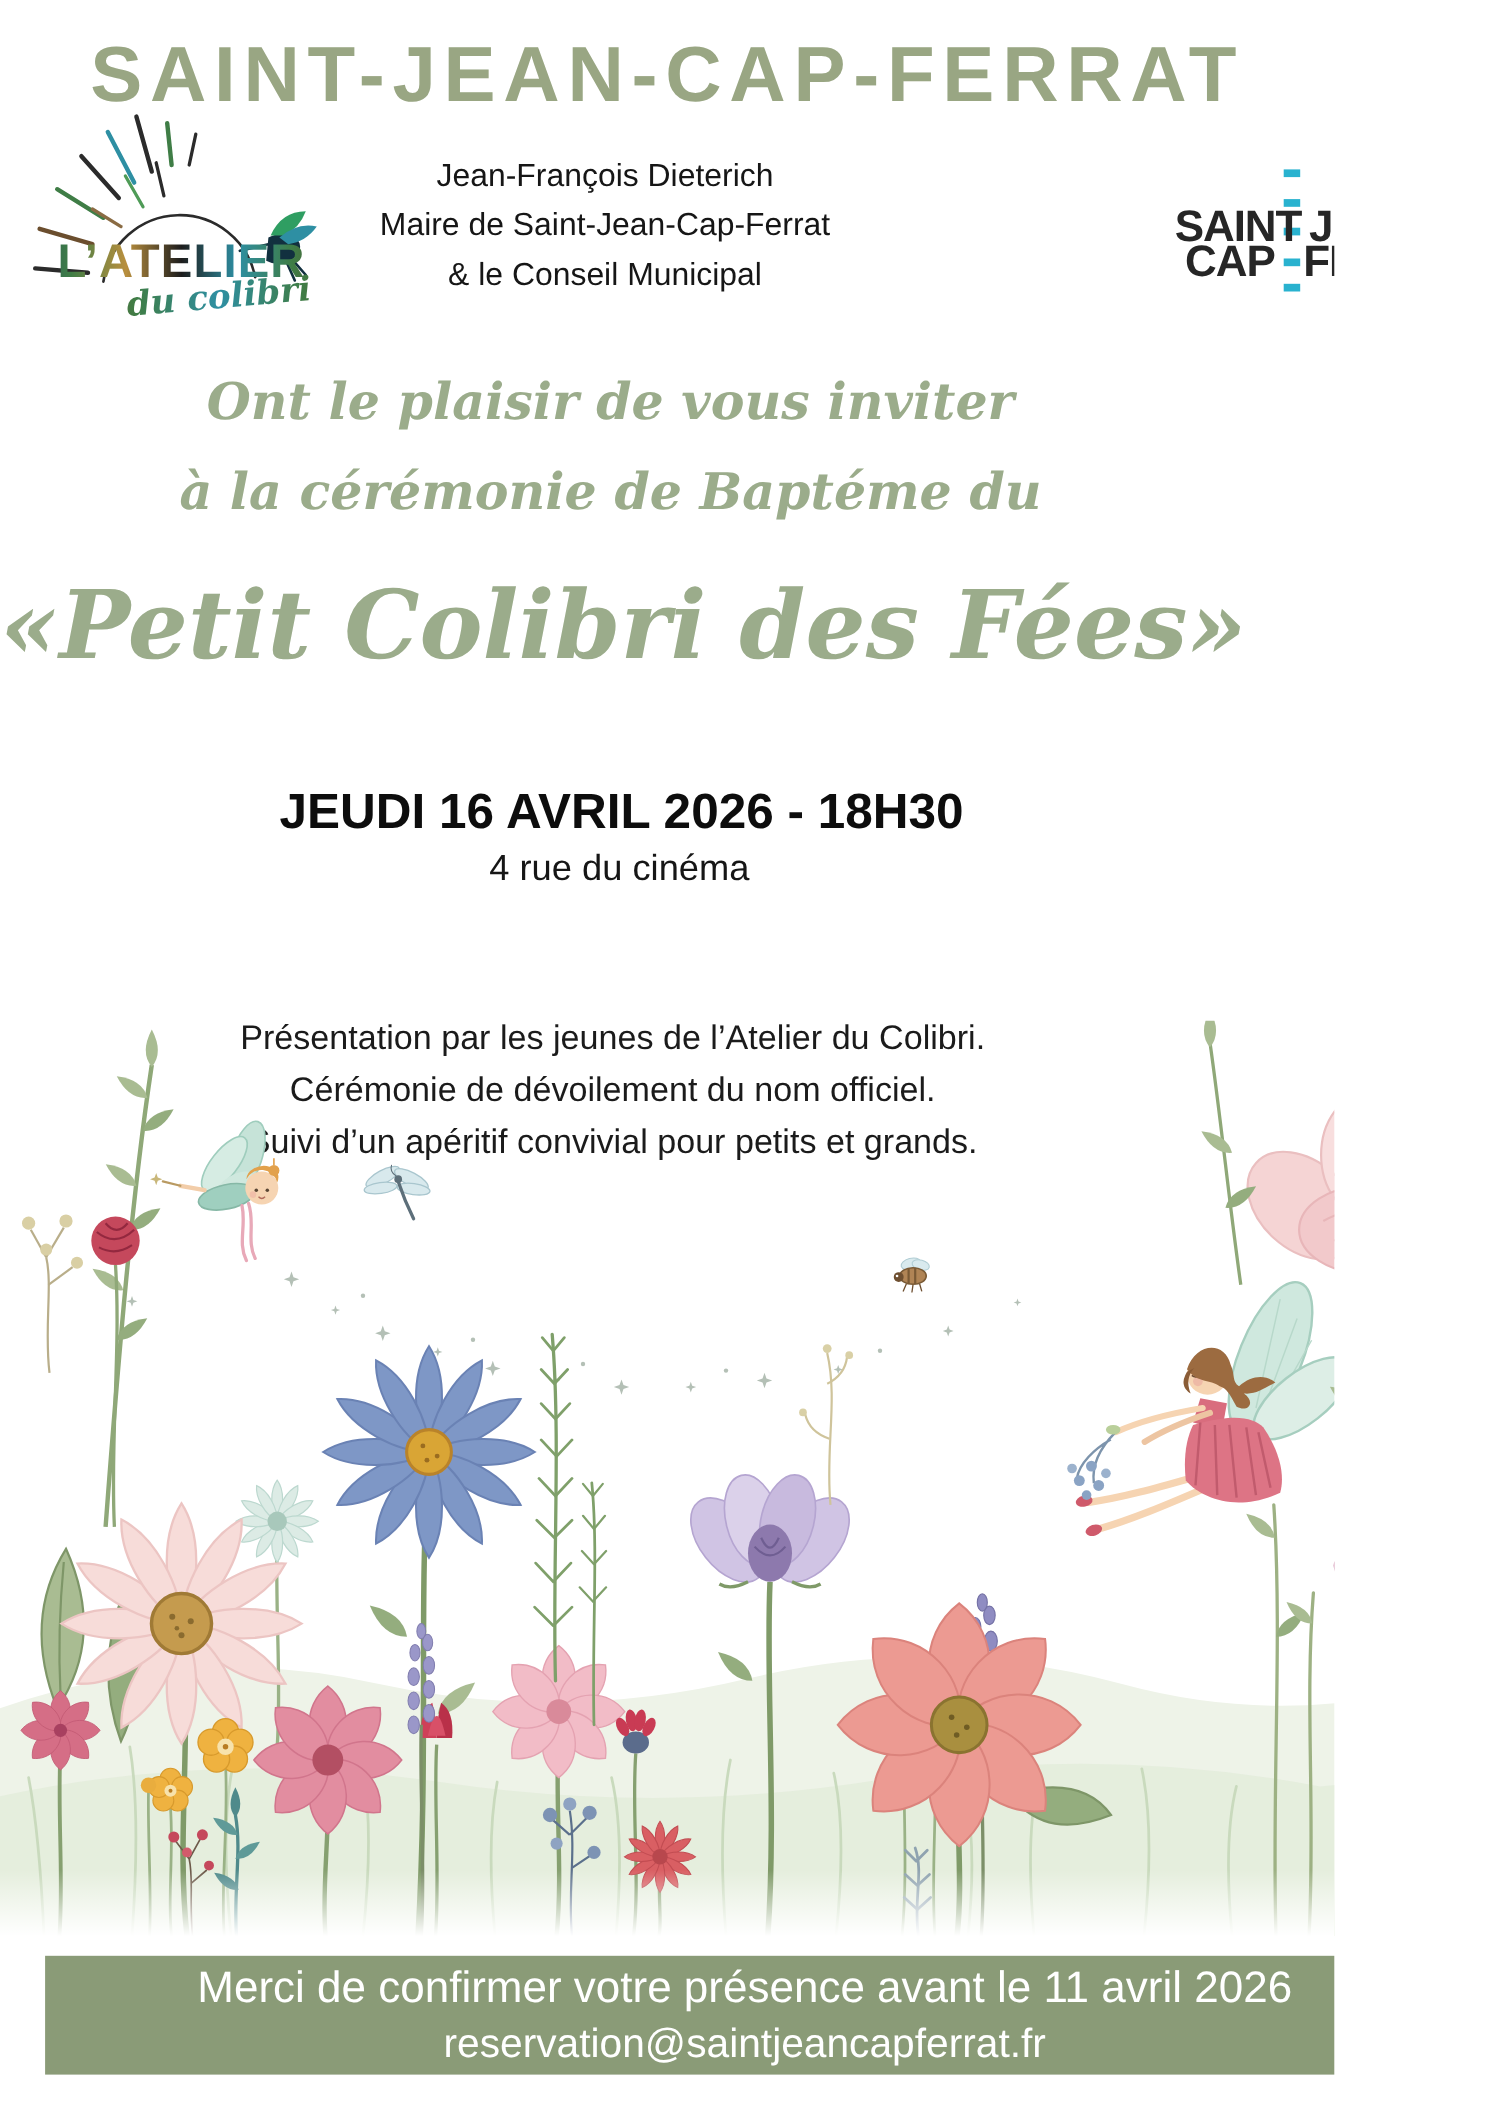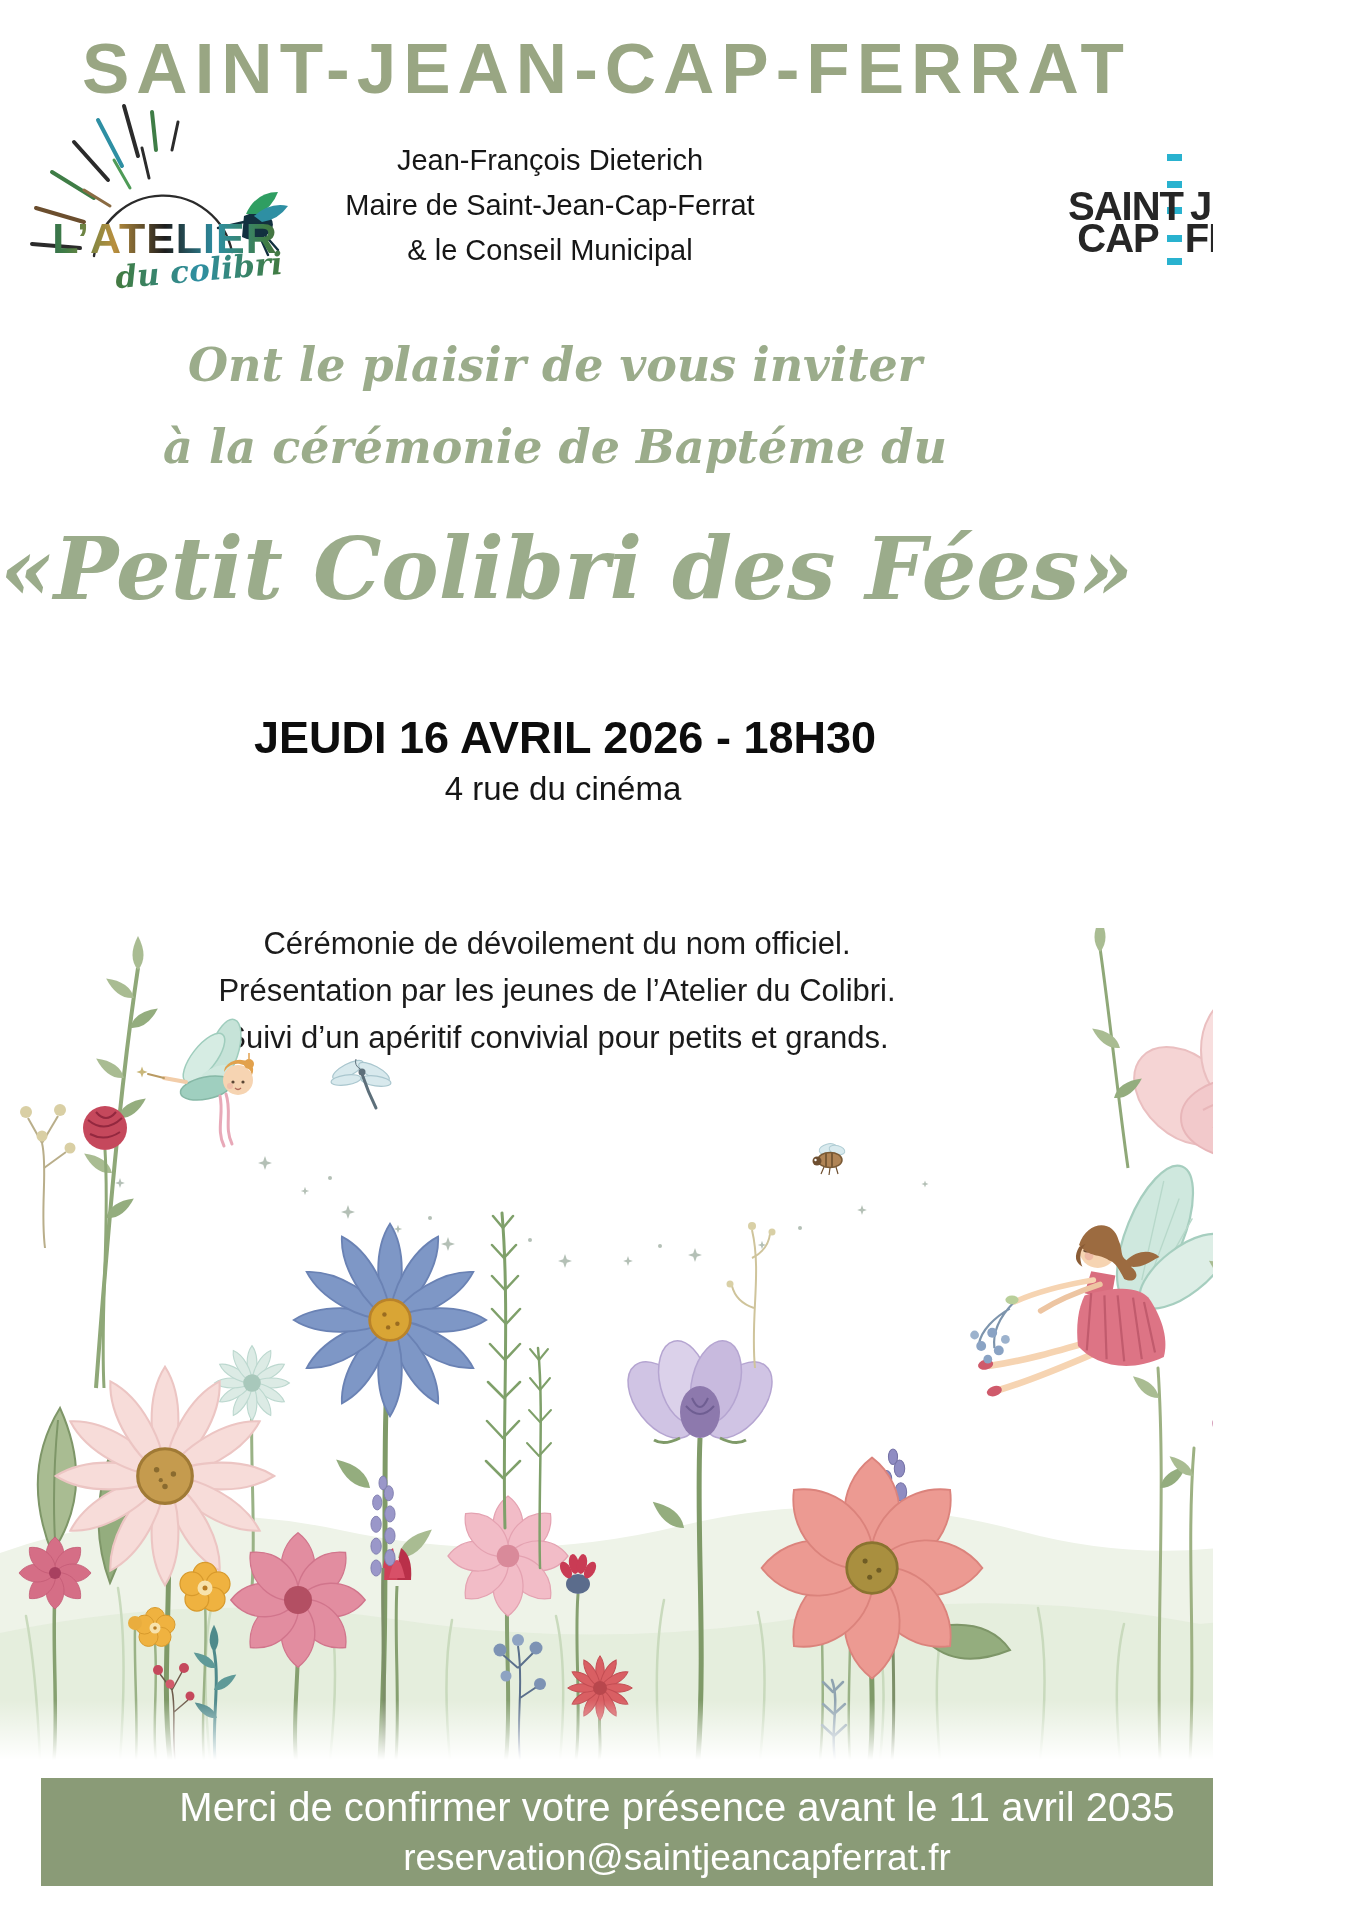--- a/index.html
+++ b/index.html
@@ -122,22 +122,22 @@
   </div>
 
   <div class="script-line s1">Ont le plaisir de vous inviter</div>
   <div class="script-line s2">à la cérémonie de Baptéme du</div>
   <div class="big-script">«Petit Colibri des Fées»</div>
 
   <div class="date-line">JEUDI 16 AVRIL 2026 - 18H30</div>
   <div class="addr">4 rue du cinéma</div>
 
   <div class="prog">
+    <div>Présentation par les jeunes de l’Atelier du Colibri.</div>
     <div>Cérémonie de dévoilement du nom officiel.</div>
-    <div>Présentation par les jeunes de l’Atelier du Colibri.</div>
     <div>Suivi d’un apéritif convivial pour petits et grands.</div>
   </div>
 
   <svg class="meadow" viewBox="0 0 1353 832">
     <defs>
       <path id="pS" d="M0 0 C6 -10 6 -26 0 -34 C-6 -26 -6 -10 0 0 Z"></path>
       <path id="pL" d="M0 0 C8 -14 9 -38 0 -52 C-9 -38 -8 -14 0 0 Z"></path>
       <path id="pW" d="M0 0 C15 -10 17 -35 0 -48 C-17 -35 -15 -10 0 0 Z"></path>
       <path id="lf" d="M0 0 Q11 -13 0 -34 Q-11 -13 0 0 Z"></path>
       <path id="star" d="M0 -7 L1.8 -1.8 L7 0 L1.8 1.8 L0 7 L-1.8 1.8 L-7 0 L-1.8 -1.8 Z"></path>
@@ -624,17 +624,17 @@
       <path d="M1128 240 C1118 170 1110 90 1100 20" stroke="#8fa878" stroke-width="3" fill="none"></path>
       <use href="#lf" fill="#a9bc92" transform="translate(1120,120) rotate(-55)"></use>
       <use href="#lf" fill="#94ad7e" transform="translate(1114,170) rotate(55)"></use>
       <use href="#lf" fill="#a9bc92" transform="translate(1100,24) rotate(0)"></use>
     </g>
 
     <rect x="0" y="772" width="1353" height="60" fill="url(#fw)"></rect>
   </svg>
 
   <div class="rsvp">
-    <div class="l1">Merci de confirmer votre présence avant le 11 avril 2035</div>
+    <div class="l1">Merci de confirmer votre présence avant le 11 avril 2026</div>
     <div class="l2">reservation@saintjeancapferrat.fr</div>
   </div>
 
 </div>
 
 </body></html>

